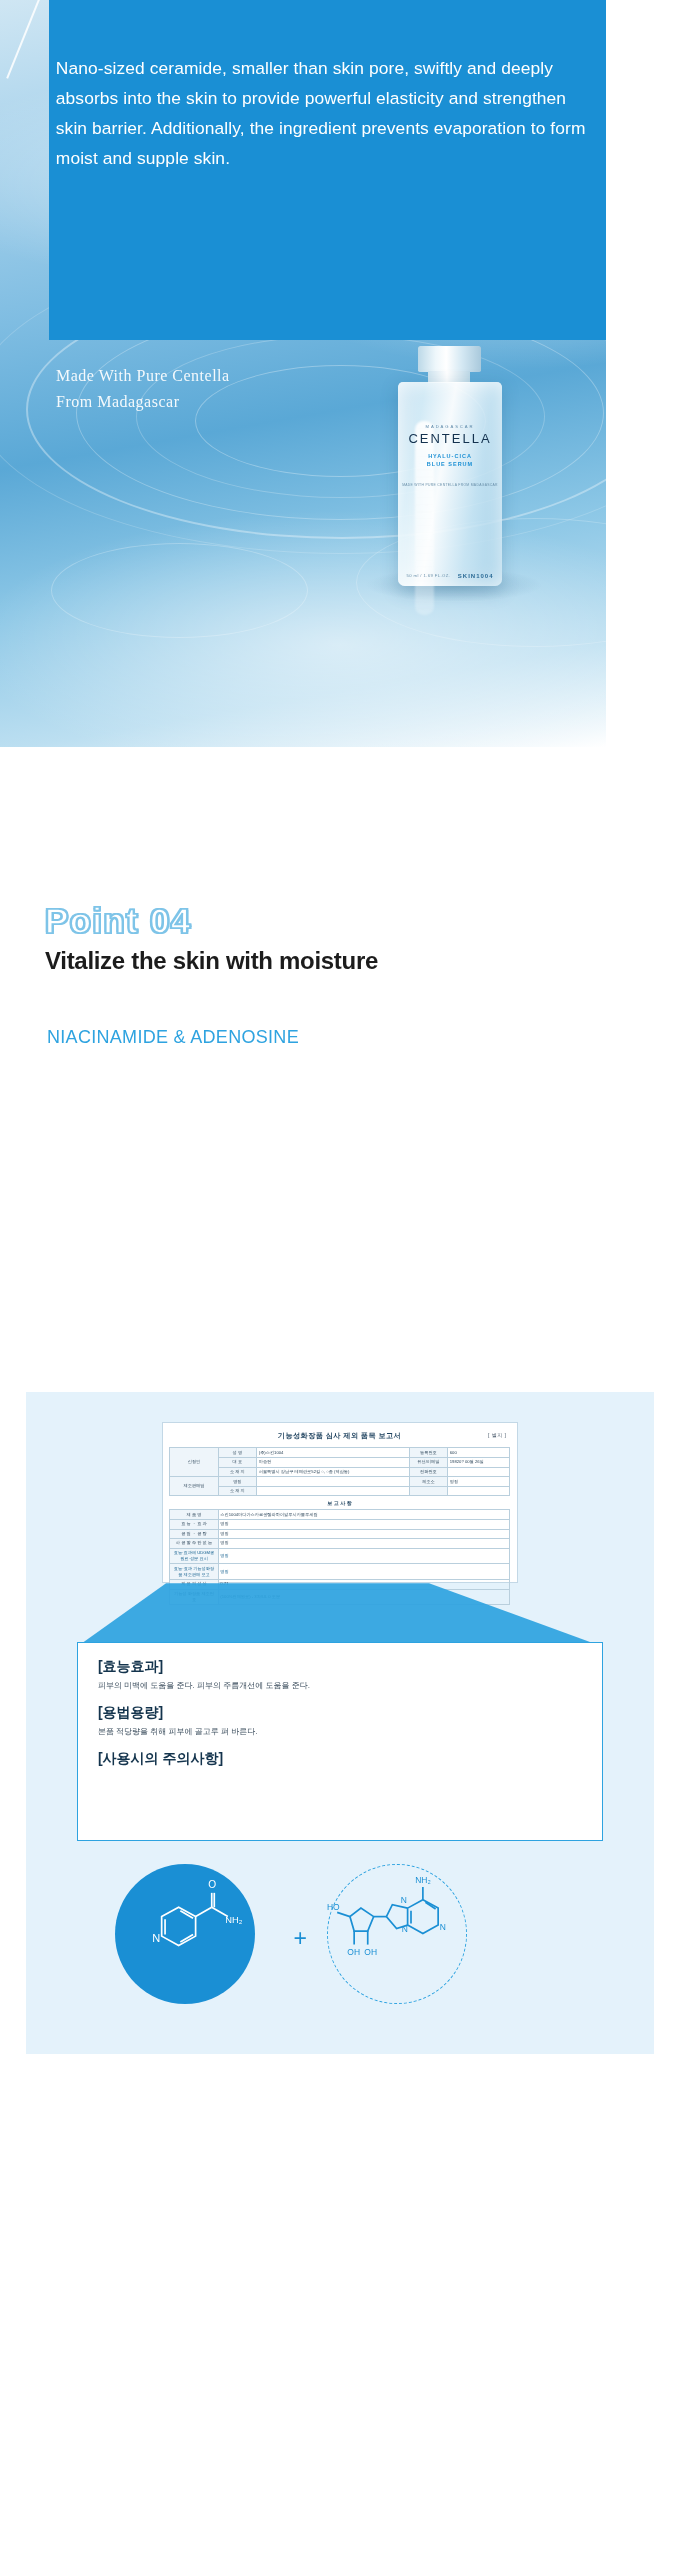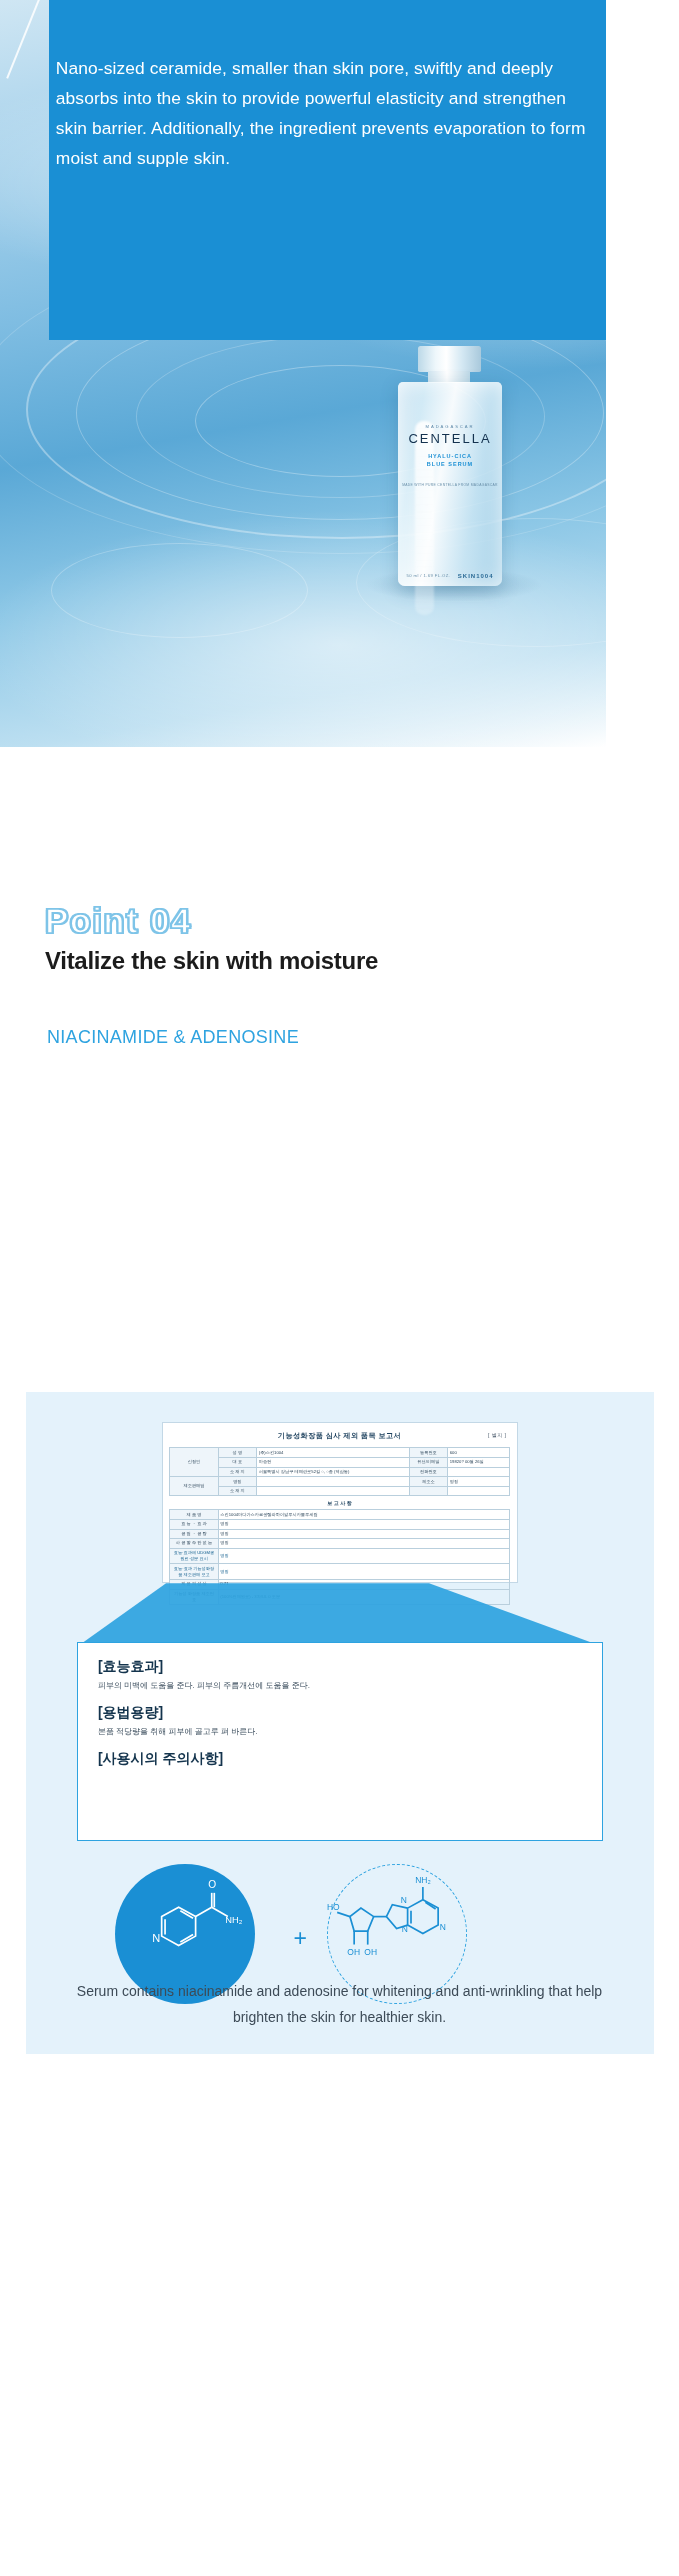--- a/index.html
+++ b/index.html
@@ -319,20 +319,24 @@
   <div class="ripple r6"></div>
   <div class="ripple r7"></div>
   <div class="sheen"></div>
 
   <div class="hero-line"></div>
 
   <div class="copy-panel">
     <p>Nano-sized ceramide, smaller than skin pore, swiftly and deeply absorbs into the skin to provide powerful elasticity and strengthen skin barrier. Additionally, the ingredient prevents evaporation to form moist and supple skin.</p>
   </div>
 
+  <div class="hero-script">
+    <div>Made With Pure Centella</div>
+    <div>From Madagascar</div>
+  </div>
 
   <div class="bottle-wrap">
     <div class="bottle-shadow"></div>
     <div class="bottle-cap"></div>
     <div class="bottle-neck"></div>
     <div class="bottle-body">
       <div class="bottle-refl"></div>
       <div class="bottle-label">
         <div class="bl-brandtop">MADAGASCAR</div>
         <div class="bl-centella">CENTELLA</div>
@@ -491,15 +495,14 @@
       <text x="104" y="22" fill="#1a8fd4" font-size="10" font-family="Liberation Sans, sans-serif">NH₂</text>
       <text x="133" y="78" fill="#1a8fd4" font-size="10" font-family="Liberation Sans, sans-serif">N</text>
       <text x="87" y="46" fill="#1a8fd4" font-size="10" font-family="Liberation Sans, sans-serif">N</text>
       <text x="88" y="80" fill="#1a8fd4" font-size="10" font-family="Liberation Sans, sans-serif">N</text>
       <text x="0" y="54" fill="#1a8fd4" font-size="10" font-family="Liberation Sans, sans-serif">HO</text>
       <text x="24" y="107" fill="#1a8fd4" font-size="10" font-family="Liberation Sans, sans-serif">OH</text>
       <text x="44" y="107" fill="#1a8fd4" font-size="10" font-family="Liberation Sans, sans-serif">OH</text>
     </svg>
   </div>
 
-  <div class="lb-copy">Serum contains niacinamide and adenosine for whitening and anti-wrinkling that help brighten the skin for healthier skin.</div>
 </section>
 
 
 </body></html>

